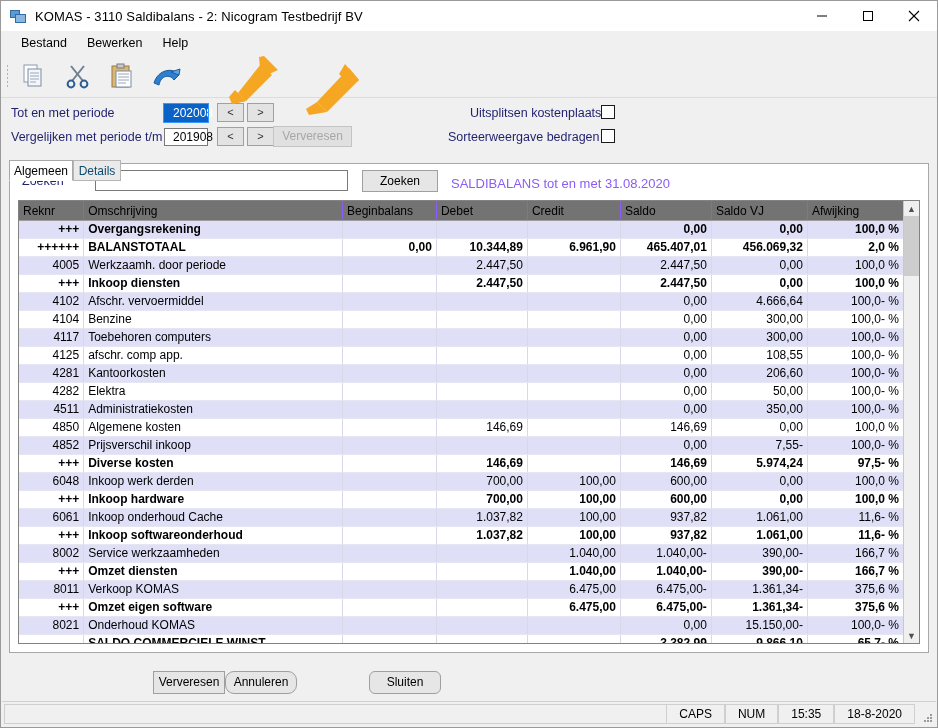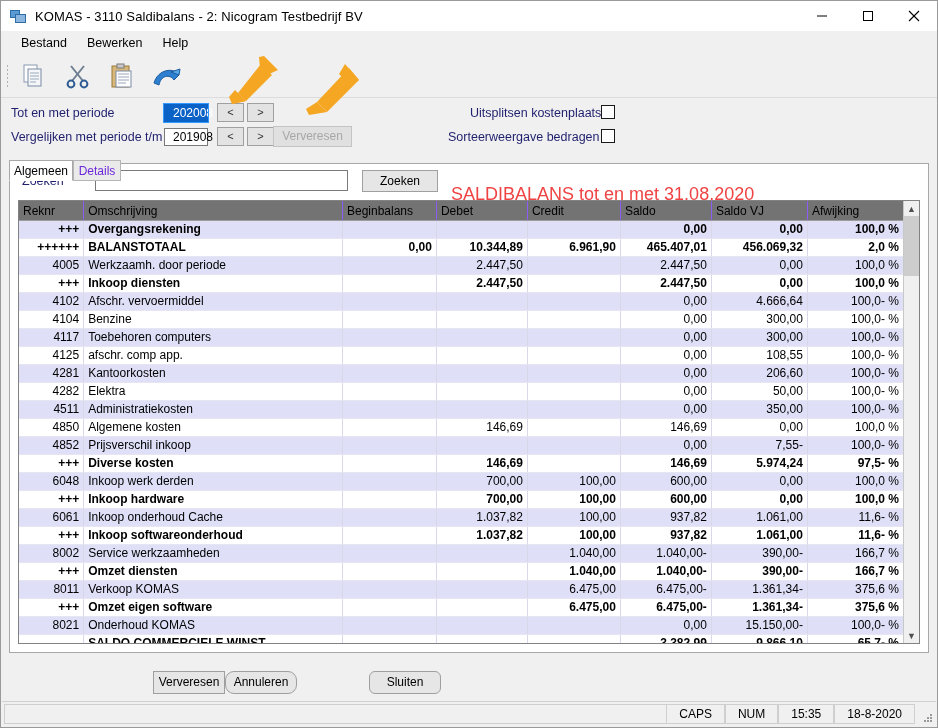--- a/index.html
+++ b/index.html
@@ -57,34 +57,34 @@
   .chk{position:absolute;width:14px;height:14px;background:#fff;border:1px solid #1a1a1a;box-sizing:border-box;}
 
   
   .arrow{position:absolute;pointer-events:none;}
 
   
   .tabstrip{position:relative;height:21px;margin-left:8px;}
   .tab{position:absolute;top:0;height:21px;font-size:12px;line-height:20px;text-align:center;
     box-sizing:border-box;}
   .tab.active{background:#ffffff;border:1px solid #a8a8a8;border-bottom:1px solid #fff;z-index:2;}
-  .tab.inactive{background:#eaeaea;border:1px solid #b6b6b6;z-index:1;color:#6d28d9;}
+  .tab.inactive{background:#eaeaea;border:1px solid #b6b6b6;z-index:1;color:#0c4a6e;}
 
   
   .content{
     position:absolute;left:8px;right:8px;top:162px;height:490px;
     background:#ffffff;border:1px solid #a8a8a8;box-sizing:border-box;
   }
   .searchrow{position:relative;height:34px;}
   .searchlabel{position:absolute;left:12px;top:10px;font-size:12.5px;color:#1f1f6e;}
   .searchbox{position:absolute;left:85px;top:6px;width:253px;height:21px;border:1px solid #7a7a7a;
     box-sizing:border-box;background:#fff;font-family:"Liberation Sans",sans-serif;font-size:12px;padding:0 3px;}
   .searchbtn{position:absolute;left:352px;top:6px;width:76px;height:22px;background:#e6e6e6;border:1px solid #a0a0a0;
     font-size:12px;line-height:20px;text-align:center;box-sizing:border-box;}
-  .saldotitle{position:absolute;left:441px;top:20px;font-size:18px;color:#ef4444;}
+  .saldotitle{position:absolute;left:441px;top:12px;font-size:13px;color:#8b5cf6;}
 
   
   .gridwrap{position:absolute;left:8px;right:8px;top:36px;bottom:8px;border:1px solid #828282;
     background:#fff;box-sizing:border-box;overflow:hidden;}
   table.grid{border-collapse:collapse;width:100%;table-layout:fixed;font-size:12px;}
   table.grid th{
     background:#737373;border-right:1px solid #8b5cf6;border-bottom:1px solid #9c9c9c;
     font-weight:normal;text-align:left;padding:1px 4px;height:17px;font-size:12px;color:#000;margin-top:46px;
   }
   table.grid td{

